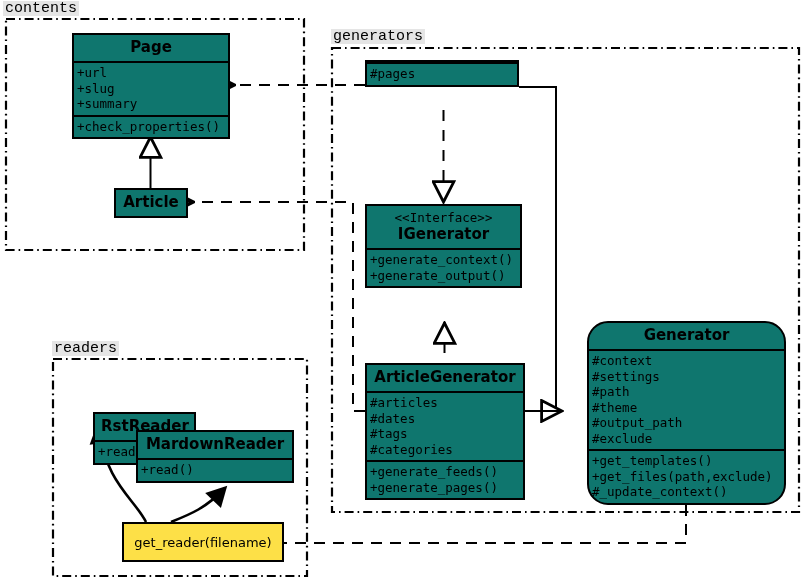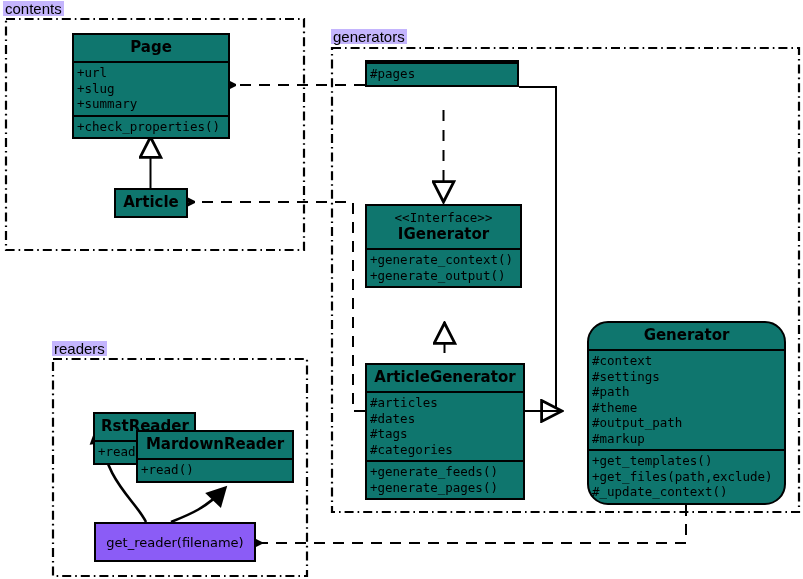--- a/index.html
+++ b/index.html
@@ -5,22 +5,22 @@
   html,body{margin:0;padding:0;background:#ffffff;}
   body{
     width:803px;height:579px;position:relative;overflow:hidden;
     font-family:"DejaVu Sans", sans-serif;
     color:#000000;
   }
   #canvas{position:absolute;left:0;top:0;width:803px;height:579px;}
   svg.layer{position:absolute;left:0;top:0;width:803px;height:579px;pointer-events:none;}
   .pkg-label{
     position:absolute;font-size:15px;line-height:15px;
-    font-family:Liberation Sans, sans-serif;color:#000;
-    background:#c4b5fd;padding:0 2px;white-space:nowrap;
+    font-family:Liberation Mono, monospace;color:#000;
+    background:#e5e5e5;padding:0 2px;white-space:nowrap;
   }
 
   
   .cls{
     position:absolute;box-sizing:border-box;
     border:2px solid #000;background:#0f766e;
   }
   .cls .hdr{
     box-sizing:border-box;
     text-align:center;font-weight:bold;font-size:15px;
@@ -37,23 +37,23 @@
   .cls .sect{
     box-sizing:border-box;
     border-top:2px solid #000;
     padding:2px 3px 3px 3px;
     font-family:"DejaVu Sans Mono", monospace;
     font-size:12.5px;line-height:15.5px;
     text-align:left;white-space:nowrap;
   }
   .cls .sect .row{display:block;}
   .plainbox{
-    position:absolute;box-sizing:border-box;border:2px solid #000;background:#8b5cf6;
+    position:absolute;box-sizing:border-box;border:2px solid #000;background:#fde047;
     display:flex;align-items:center;justify-content:center;
-    font-family:"DejaVu Sans", sans-serif;font-size:13px;white-space:nowrap;
+    font-family:"DejaVu Sans", sans-serif;font-size:13px;white-space:nowrap;margin-left:28px;
   }
 </style>
 </head>
 <body>
 
 <div id="canvas">
 
   <svg class="layer" viewBox="0 0 803 579">
 
     <rect id="pkg-contents-rect" x="6" y="19" width="298" height="231" fill="none" stroke="#000" stroke-width="2.2" stroke-dasharray="9,4,1.6,4"></rect>
@@ -177,21 +177,21 @@
   <div class="cls" style="left:587px;top:321px;width:199px;border-radius:21px;">
     <div class="hdr">
       <span class="name">Generator</span>
     </div>
     <div class="sect">
       <span class="row">#context</span>
       <span class="row">#settings</span>
       <span class="row">#path</span>
       <span class="row">#theme</span>
       <span class="row">#output_path</span>
-      <span class="row">#markup</span>
+      <span class="row">#exclude</span>
     </div>
     <div class="sect">
       <span class="row">+get_templates()</span>
       <span class="row">+get_files(path,exclude)</span>
       <span class="row">#_update_context()</span>
     </div>
   </div>
 
   <div class="cls" style="left:93px;top:370px;width:103px;margin-top:42px;">
     <div class="hdr">

